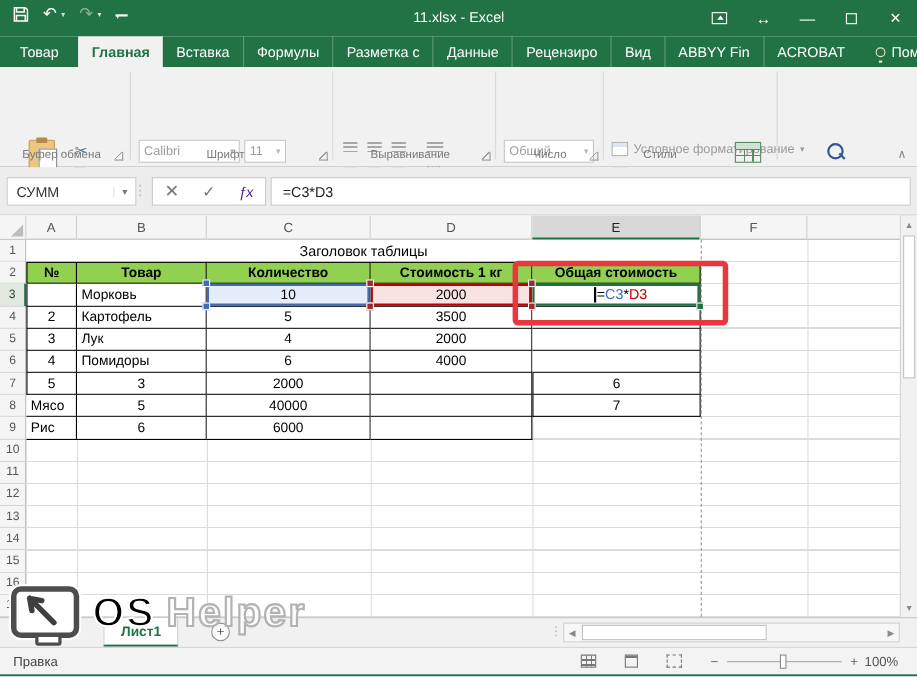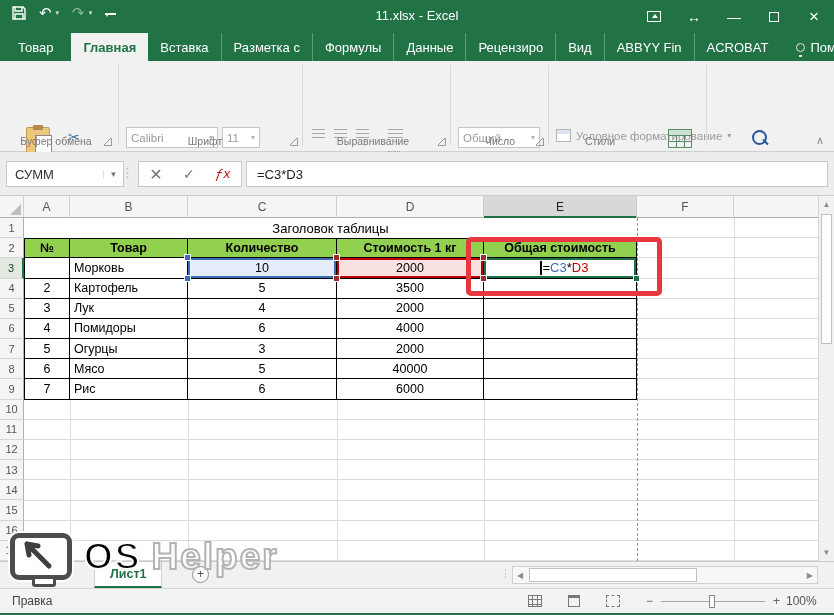--- a/index.html
+++ b/index.html
@@ -67,21 +67,21 @@
   .collapse { position:absolute; right:10px; bottom:4px; color:#8a8a8a; font-size:11px; }
   
   .fbar { position:absolute; left:0; top:152px; width:834px; height:44px; background:#ededed; border-bottom:1px solid #cfcfcf; }
   .namebox { position:absolute; left:6px; top:9px; width:118px; height:26px; background:#fff; border:1px solid #c9c9c9; display:flex; align-items:center; font-size:13px; color:#333; }
   .namebox .nb-txt { padding-left:8px; }
   .namebox .nb-arr { margin-left:auto; width:20px; text-align:center; font-size:8px; color:#777; border-left:1px solid #e0e0e0; }
   .fdots { position:absolute; left:121px; top:13px; color:#b8b8b8; font-size:13px; letter-spacing:-2px; }
   .fbtns { position:absolute; left:138px; top:9px; width:104px; height:26px; background:#fff; border:1px solid #c9c9c9; display:flex; align-items:center; justify-content:space-around; }
   .fbtns .x { color:#777; font-size:16px; }
   .fbtns .ok { color:#777; font-size:14px; }
-  .fbtns .fx { color:#b91c1c; font-size:13px; font-family:Liberation Mono, monospace; font-style:italic; }
+  .fbtns .fx { color:#4c1d95; font-size:13px; font-family:Liberation Sans, sans-serif; font-style:italic; }
   .finput { position:absolute; left:246px; top:9px; width:582px; height:26px; background:#fff; border:1px solid #c9c9c9; display:flex; align-items:center; padding-left:10px; font-size:13px; color:#222; }
   
   .grid { position:absolute; left:0; top:196px; width:818px; height:365px; background:#fff; }
   .colheads { position:absolute; left:0; top:0; height:22px; width:818px; display:flex; background:#f5f5f5; border-bottom:1px solid #b0b0b0; }
   .ch { border-right:1px solid #cfcfcf; display:flex; align-items:center; justify-content:center; font-size:12px; color:#555; height:22px; }
   .ch.sel { background:#d8d8d8; box-shadow:inset 0 -2px 0 #1e7145; color:#222; }
   .corner { width:24px; position:relative; background:#f5f5f5; border-right:1px solid #cfcfcf; }
   .corner::after { content:""; position:absolute; right:2px; bottom:2px; border-bottom:11px solid #bdbdbd; border-left:11px solid transparent; }
   .rowheads { position:absolute; left:0; top:22px; width:24px; }
   .rh { height:20.18px; background:#f5f5f5; border-right:1px solid #b0b0b0; border-bottom:1px solid #d6d6d6; display:flex; align-items:center; justify-content:center; font-size:11px; color:#555; }
@@ -165,22 +165,22 @@
     <span>—</span>
     <span><span class="maxbox"></span></span>
     <span style="font-size:17px">×</span>
   </div>
 </div>
 
 <div class="tabbar">
   <span class="rtab filetab first">Товар</span>
   <span class="rtab active">Главная</span>
   <span class="rtab after-active">Вставка</span>
+  <span class="rtab">Формулы</span>
   <span class="rtab">Разметка с</span>
-  <span class="rtab">Формулы</span>
   <span class="rtab">Данные</span>
   <span class="rtab">Рецензиро</span>
   <span class="rtab">Вид</span>
   <span class="rtab">ABBYY Fin</span>
   <span class="rtab">ACROBAT</span>
   <span class="rtab" style="border-left:none; margin-left:4px">
       <span class="bulb"></span>
       <span>Помощь</span>
     </span>
 
@@ -384,21 +384,20 @@
       <div class="tc">2000</div>
       <div class="tc"></div>
 
       <div class="tc first">4</div>
       <div class="tc namecell">Помидоры</div>
       <div class="tc">6</div>
       <div class="tc">4000</div>
       <div class="tc"></div>
 
       <div class="tc first">5</div>
-      <div class="tc namecell">Огурцы</div>
       <div class="tc">3</div>
       <div class="tc">2000</div>
       <div class="tc"></div>
 
       <div class="tc first">6</div>
       <div class="tc namecell">Мясо</div>
       <div class="tc">5</div>
       <div class="tc">40000</div>
       <div class="tc"></div>
 

